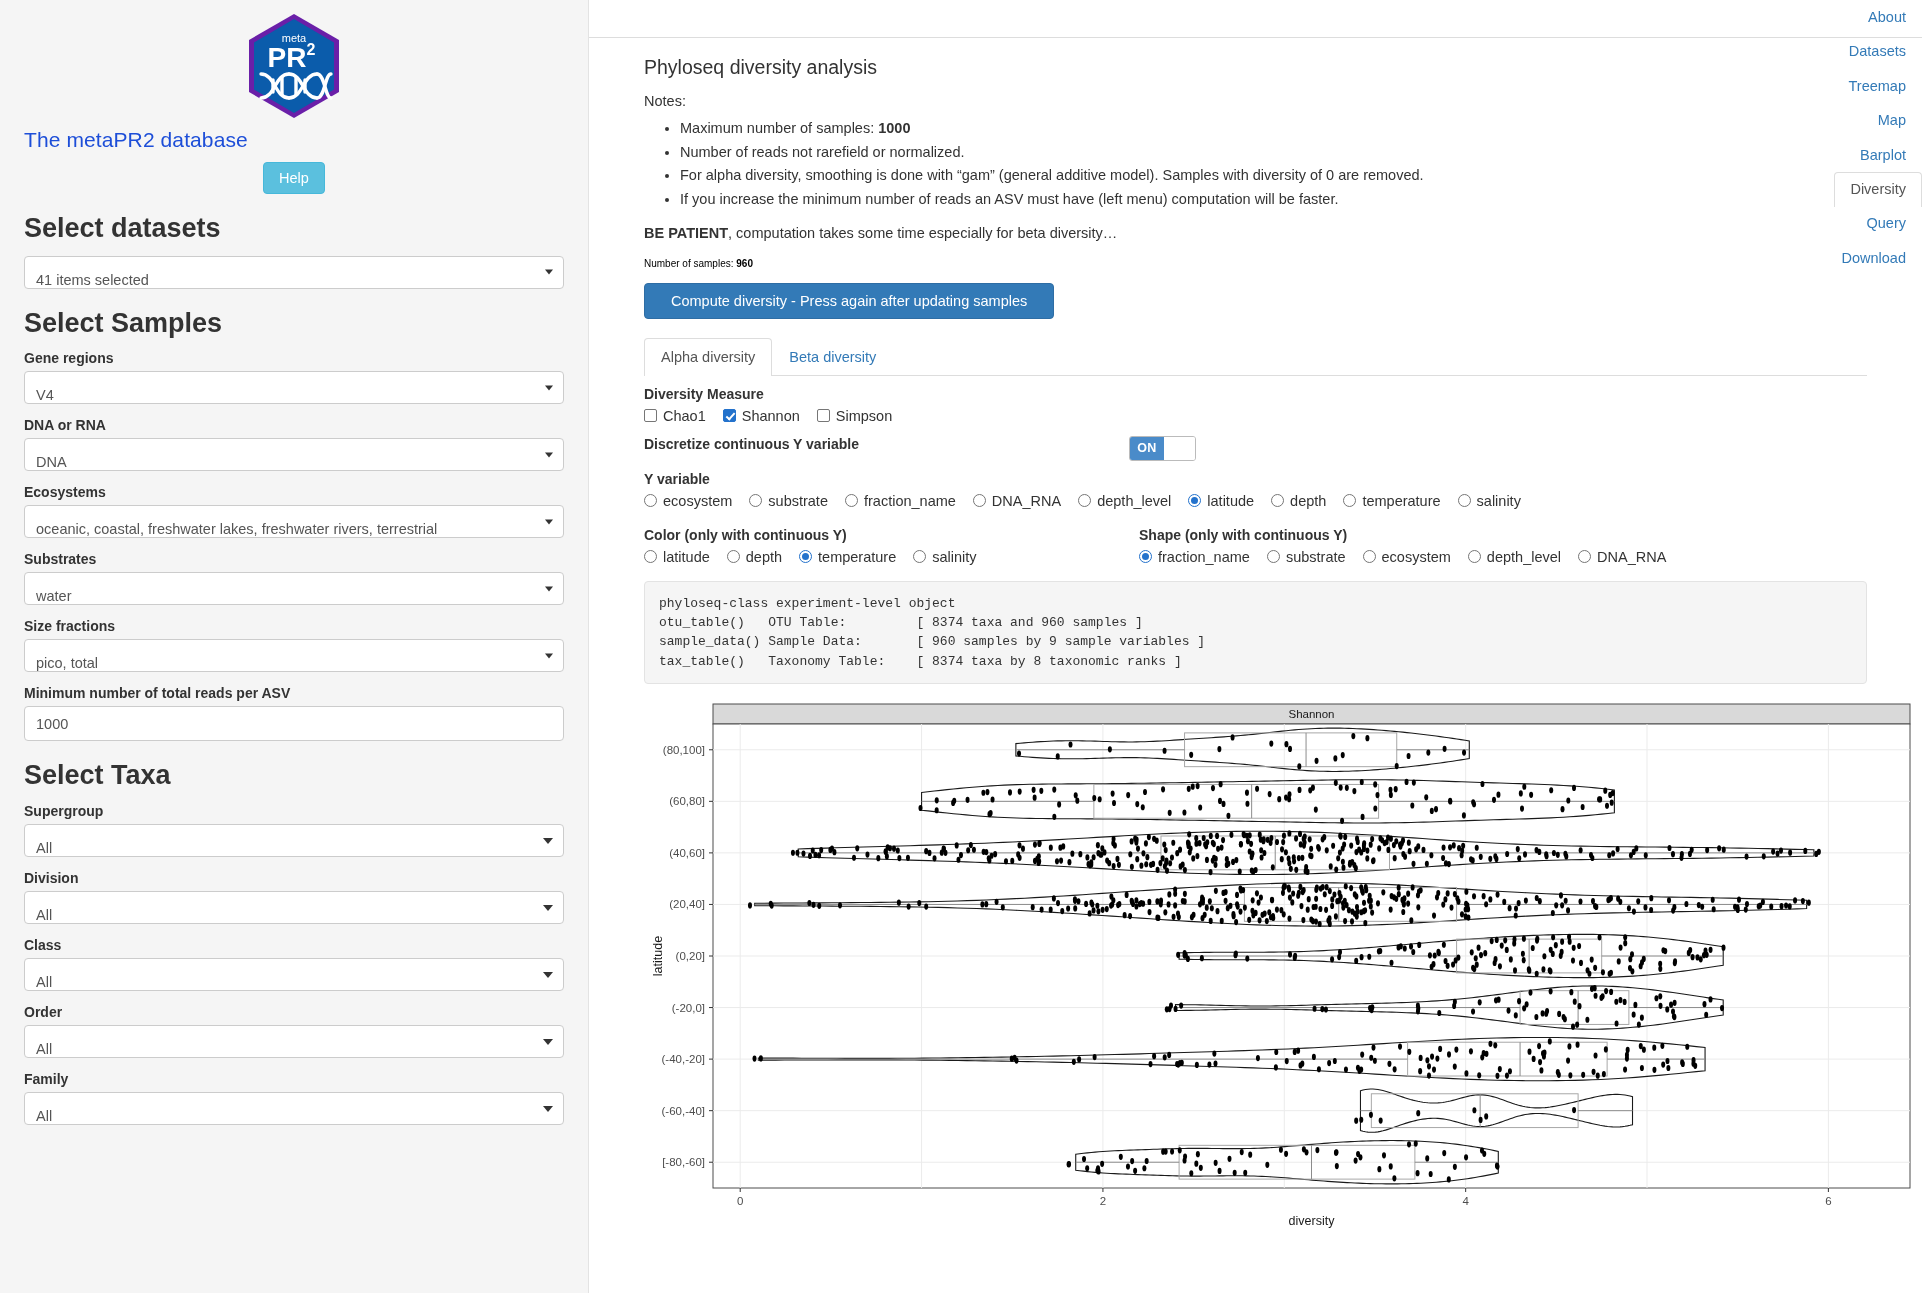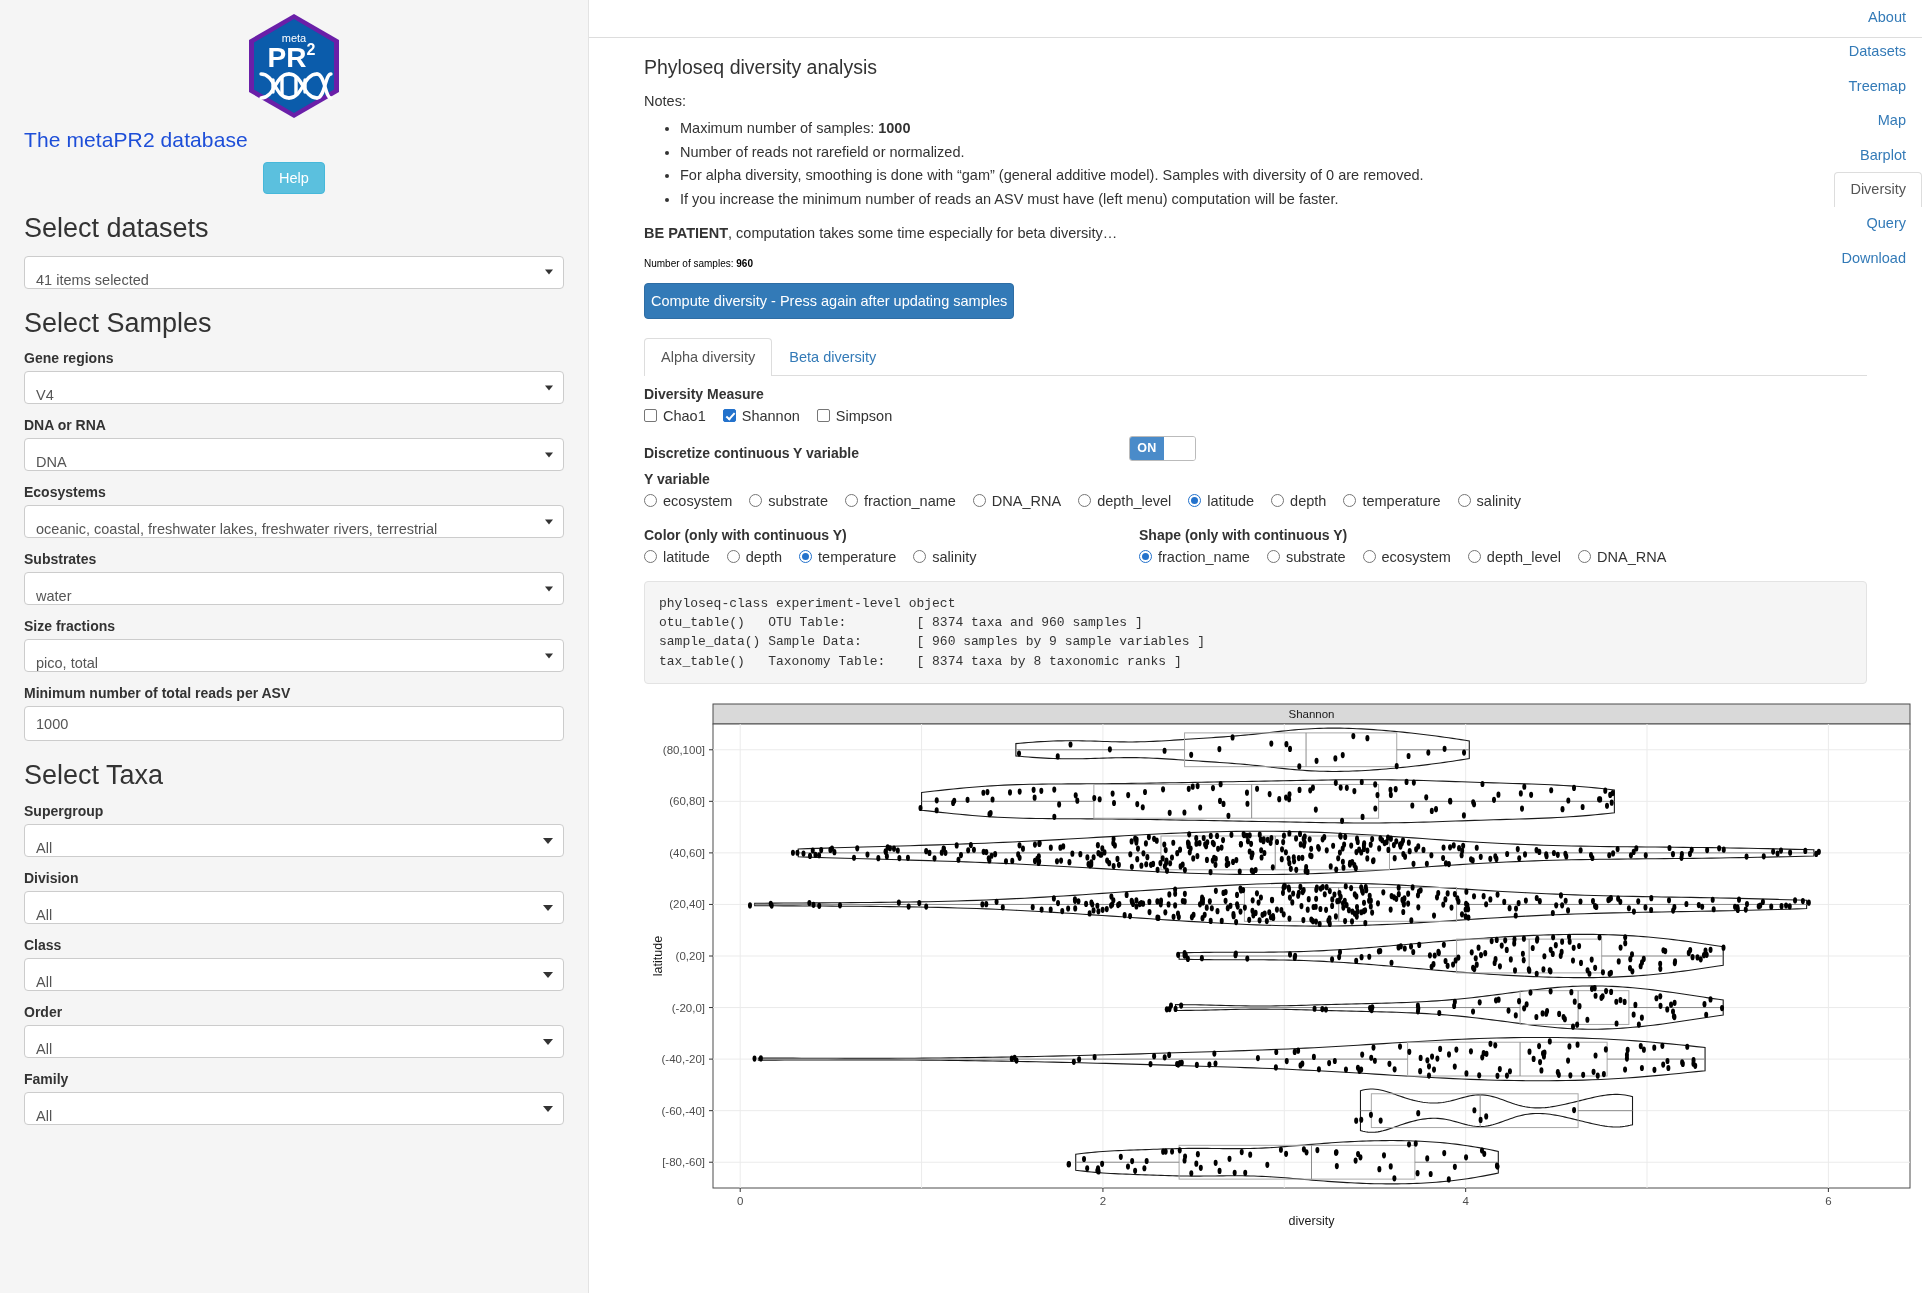--- a/index.html
+++ b/index.html
@@ -26,21 +26,21 @@
   .logo { width:98px; height:108px; display:inline-block; }
   .brand-title {
     text-align:left; font-size:21px; color:#1d4ed8; margin-top:4px; letter-spacing:.1px;
   }
   .help-wrap { text-align:center; margin-top:10px; }
   .help-btn {
     display:inline-block; background:#5bc0de; color:#fff; border:1px solid #46b8da;
     border-radius:4px; padding:7px 15px; font-size:14.5px; cursor:pointer;
   }
   .sec-title {
-    font-size:27px; font-weight:400; color:#333; margin:20px 0 12px 0; line-height:1.1;
+    font-size:27px; font-weight:700; color:#333; margin:20px 0 12px 0; line-height:1.1;
   }
   .fld { margin-bottom:13px; }
   .fld-label { font-size:14px; font-weight:bold; color:#333; margin-bottom:5px; }
   .select-box {
     position:relative; height:33px; background:#fff; border:1px solid #ccc; border-radius:4px;
     display:flex; align-items:flex-end; padding:0 28px 0 11px;
     font-size:14.5px; color:#555; cursor:pointer;
     white-space:nowrap; overflow:hidden;
   }
   .caret {
@@ -71,21 +71,21 @@
   .content { padding:14px 55px 0 55px; }
   .page-h { font-size:19.5px; color:#333; font-weight:400; margin:4px 0 14px 0; }
   .notes-lead { font-size:14.5px; color:#333; margin-bottom:8px; }
   ul.notes { margin:0 0 0 0; padding-left:36px; }
   ul.notes li { font-size:14.5px; color:#333; line-height:1.63; }
   .patient { font-size:14.5px; color:#333; margin:13px 0 0 0; }
   .nsamples { font-size:10px; color:#000000; margin:17px 0 0 0; }
   b { font-weight:bold; }
   .compute-btn {
     display:inline-block; margin-top:14px; background:#337ab7; border:1px solid #2e6da4;
-    color:#fff; border-radius:4px; padding:9px 6px; font-size:14.5px; cursor:pointer;
+    color:#fff; border-radius:4px; padding:9px 26px; font-size:14.5px; cursor:pointer;
   }
   .subtabs { display:flex; margin-top:19px; border-bottom:1px solid #ddd; padding-left:0; }
   .subtab {
     font-size:14.5px; color:#337ab7; padding:10px 16px; cursor:pointer;
     border:1px solid transparent; border-bottom:none; margin-bottom:-1px;
     border-radius:4px 4px 0 0; line-height:1.2;
   }
   .subtab.active { color:#555; background:#fff; border-color:#ddd; border-bottom-color:#fff; cursor:default; }
 
   .ctl-label { font-size:14px; font-weight:bold; color:#333; margin:10px 0 6px 0; }
@@ -101,21 +101,21 @@
     border:solid #fff; border-width:0 2px 2px 0; transform:rotate(42deg);
   }
   .rb { width:13px; height:13px; border:1px solid #767676; background:#fff; border-radius:50%;
         display:inline-block; position:relative; flex:0 0 13px; }
   .rb.on { border-color:#2372cc; background:#fff; }
   .rb.on:after {
     content:""; position:absolute; left:2px; top:2px; width:7px; height:7px;
     border-radius:50%; background:#2372cc;
   }
 
-  .toggle-row { display:flex; align-items:flex-end; margin-top:12px; }
+  .toggle-row { display:flex; align-items:flex-start; margin-top:12px; }
   .toggle-row .ctl-label { margin:0; }
   .switch {
     margin-left:270px; width:67px; height:25px; border:1px solid #bbb; border-radius:3px;
     background:#fff; display:flex; align-items:stretch; overflow:hidden; cursor:pointer;
     box-shadow:inset 0 1px 1px rgba(0,0,0,.06);
   }
   .switch .on-part {
     background:#4a8bc9; color:#fff; font-size:12.5px; font-weight:bold; letter-spacing:.4px;
     display:flex; align-items:center; justify-content:center; width:34px;
   }

